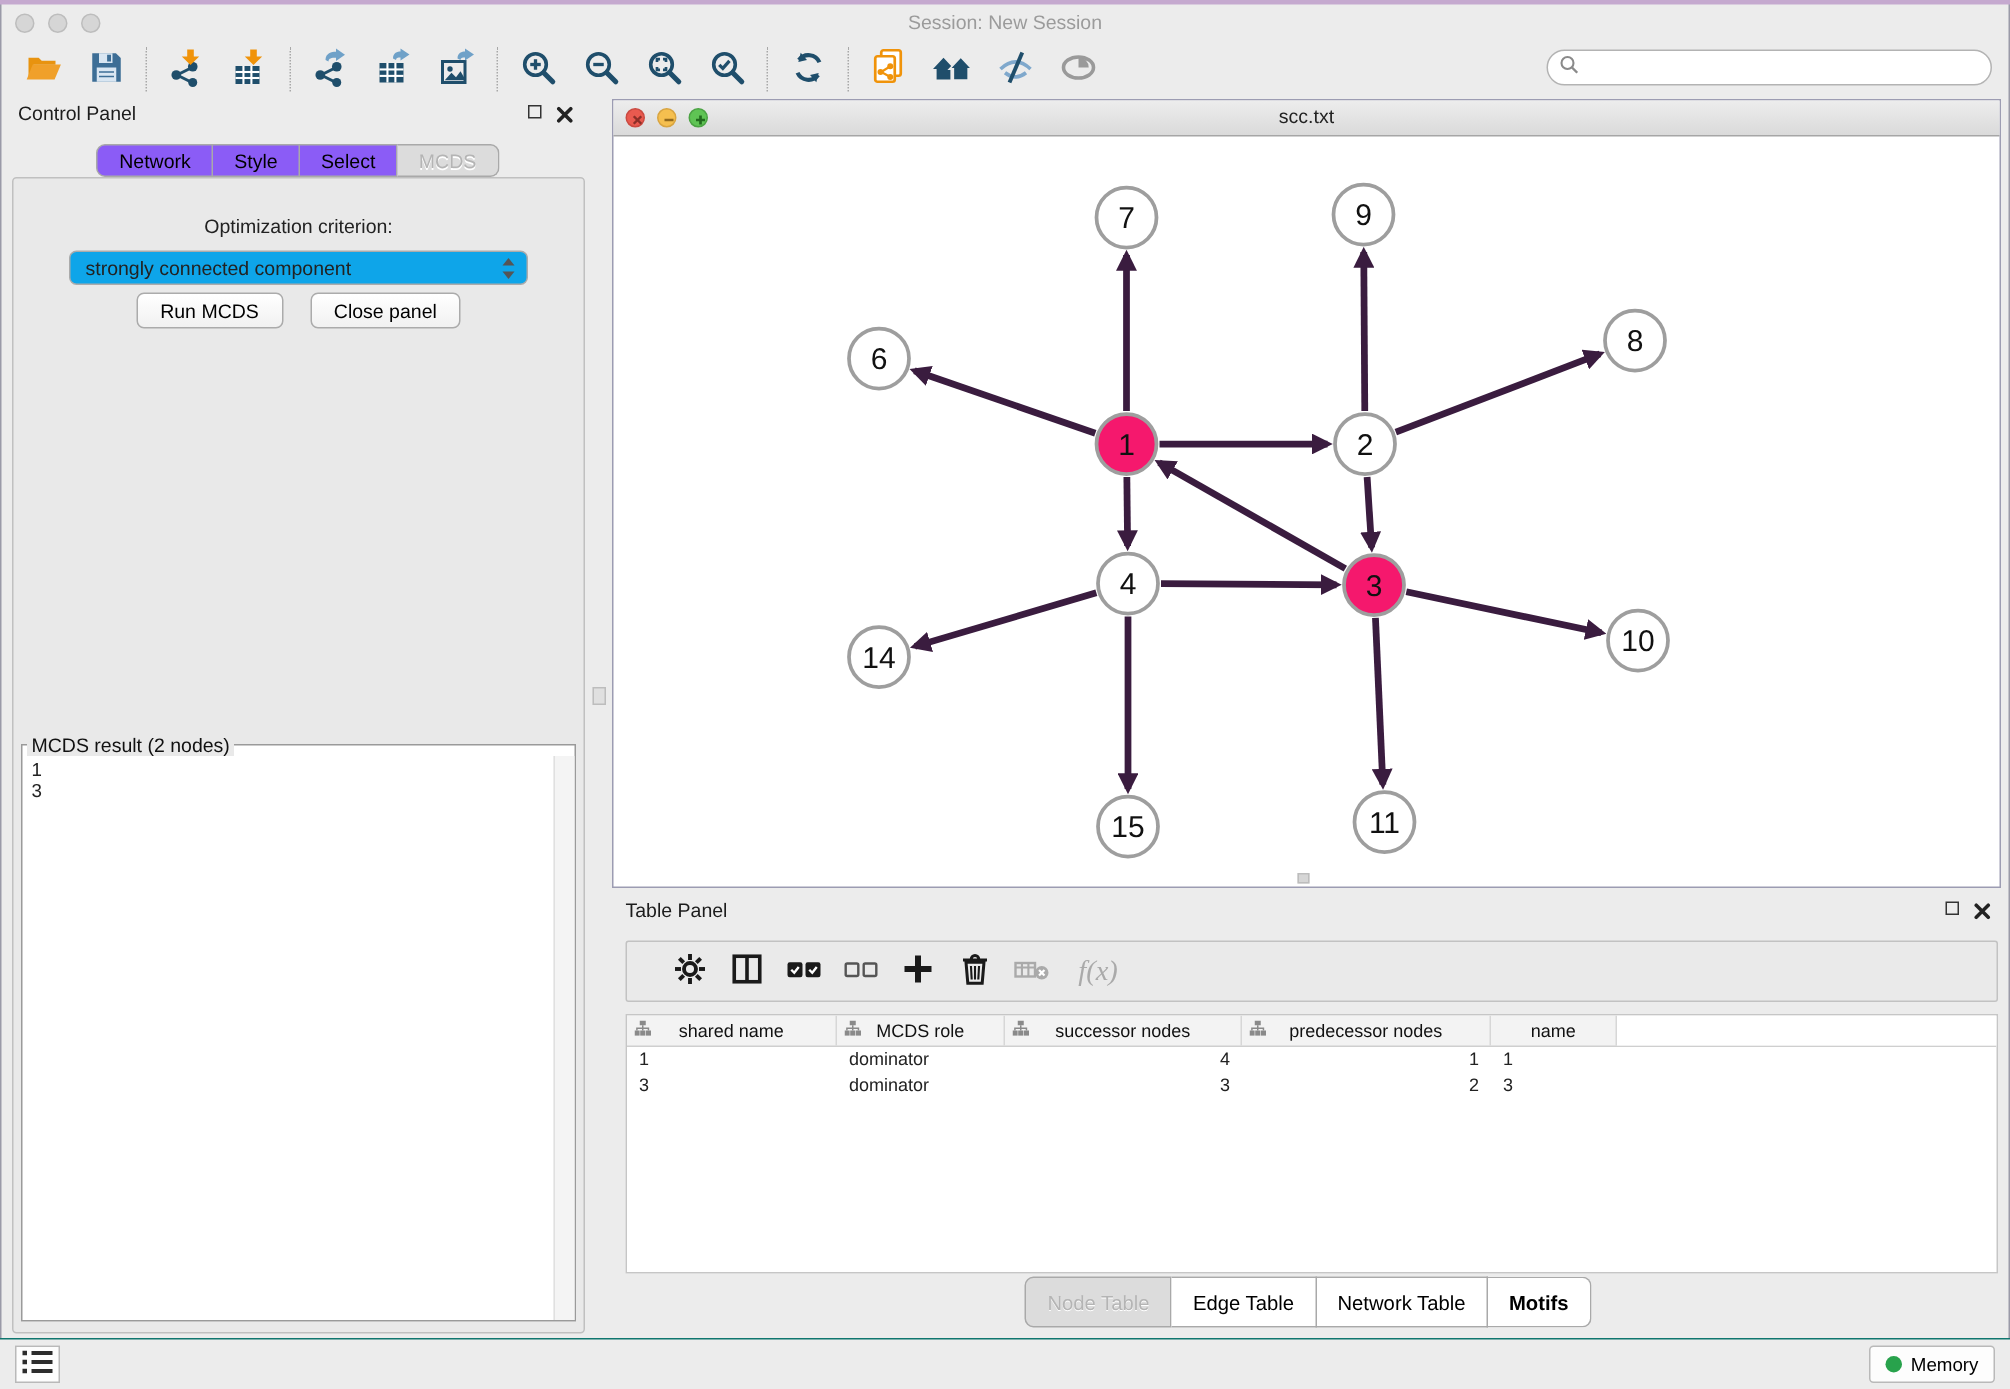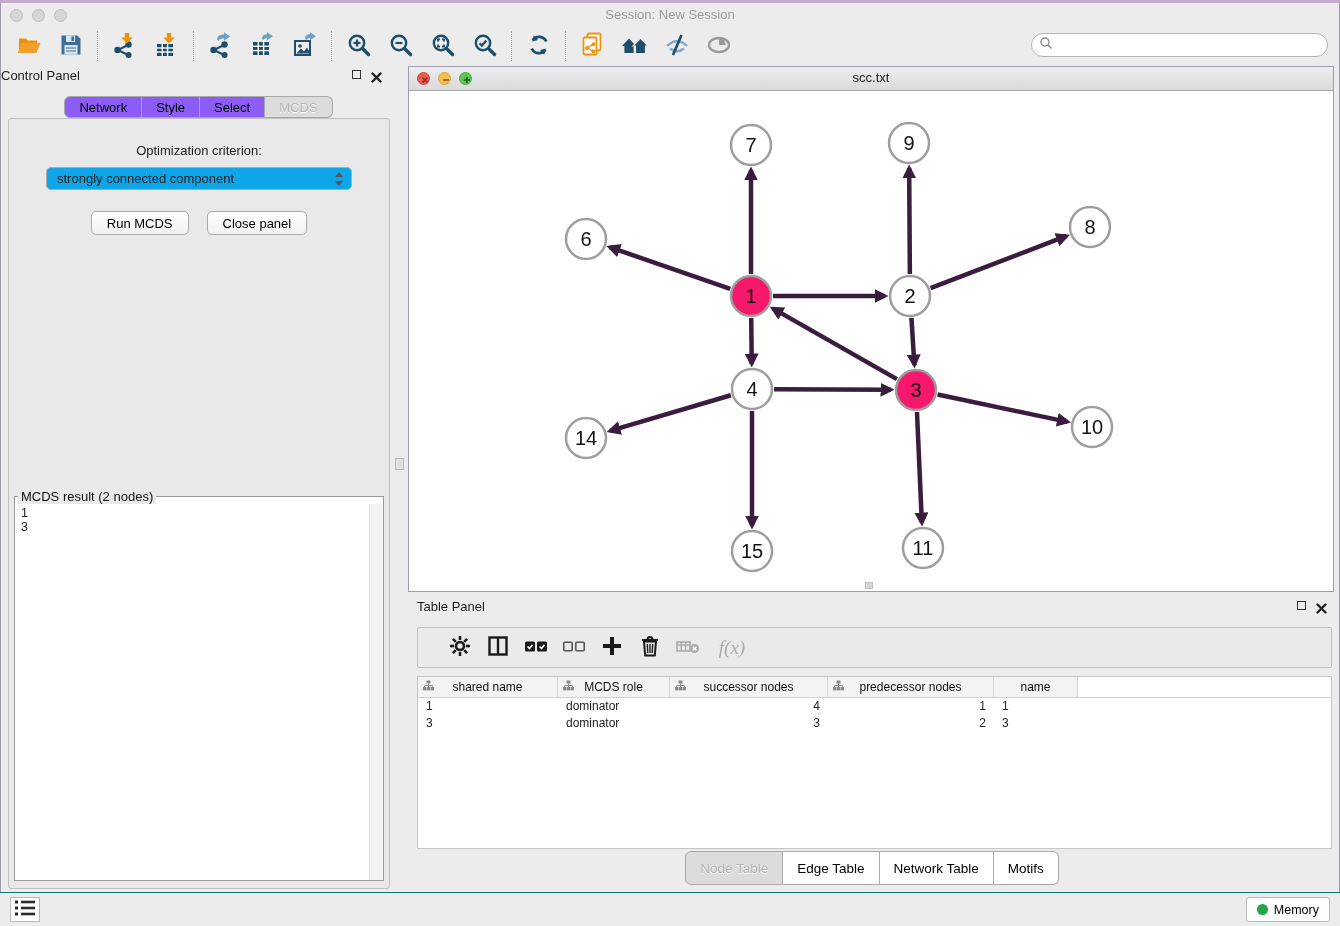--- a/index.html
+++ b/index.html
@@ -23,37 +23,37 @@
       background:transparent;border:none;padding:0;}
   .tsep{width:1px;height:30px;margin:0 5px;border-left:1px dotted #a8a8a8;}
   .searchbox{position:absolute;right:12px;top:5px;width:288px;height:22px;background:#fff;
       border:1px solid #b3b3b3;border-radius:12px;display:flex;align-items:center;padding-left:7px;}
   .searchbox input{border:none;outline:none;flex:1;font-size:12px;background:transparent;
       font-family:"Liberation Sans",sans-serif;}
 
   
   #control-panel{position:absolute;left:0;top:64px;width:397px;bottom:33px;}
   .panel-head{position:relative;height:24px;}
-  .panel-head .ph-title{position:absolute;left:1px;top:4px;font-size:13px;color:#1c1c1c;}
+  .panel-head .ph-title{position:absolute;left:12px;top:4px;font-size:13px;color:#1c1c1c;}
   .float-ic{position:absolute;top:6px;width:9px;height:9px;border:1.5px solid #333;box-sizing:border-box;}
   .close-ic{position:absolute;top:5px;width:11px;height:11px;}
   .cp-tabs{position:absolute;top:32px;left:0;right:0;display:flex;justify-content:center;z-index:3;}
   .cp-tab{height:22px;padding:0 14px;font-size:13px;background:#8b5cf6;border:1px solid #a9a9a9;
       border-left:none;display:flex;align-items:center;font-family:"Liberation Sans",sans-serif;}
   .cp-tab:first-child{border-left:1px solid #a9a9a9;border-radius:6px 0 0 6px;}
   .cp-tab:last-child{border-radius:0 6px 6px 0;}
   .cp-tab.active{background:#dcdcdc;color:#b4b4b4;text-shadow:0 1px 0 #fff;}
   .cp-inner{position:absolute;top:54px;left:8px;right:7px;bottom:4px;background:#e9e9e9;
       border:1px solid #c0c0c0;border-radius:3px;}
   .opt-label{text-align:center;margin-top:24px;font-size:13px;}
   .dropdown{position:relative;margin:9px auto 0;width:306px;height:23px;background:#0ea5e9;
       border:1px solid #ababab;border-radius:5px;box-sizing:border-box;
       display:flex;align-items:center;padding-left:10px;font-size:13px;}
   .dd-steppers{position:absolute;right:7px;top:3px;}
-  .btn-row{display:flex;justify-content:center;gap:18px;margin-top:21px;}
+  .btn-row{display:flex;justify-content:center;gap:18px;margin-top:5px;}
   .mac-btn{height:24px;padding:0 15px;font-size:13px;background:linear-gradient(#ffffff,#f1f1f1);
       border:1px solid #ababab;border-radius:5px;font-family:"Liberation Sans",sans-serif;}
   fieldset.result{position:absolute;left:5px;right:5px;top:370px;bottom:7px;margin:0;padding:0;
       border:1px solid #9a9a9a;background:#fff;}
   fieldset.result legend{font-size:13px;margin-left:3px;padding:0 3px;background:#e9e9e9;color:#111;}
   .result-pre{position:absolute;left:0;top:0;right:13px;bottom:0;margin:0;padding:2px 0 0 6px;
       font-size:12.5px;font-family:"Liberation Sans",sans-serif;white-space:pre;overflow:hidden;}
   .result-scroll{position:absolute;top:0;right:0;bottom:0;width:13px;background:#f4f4f4;border-left:1px solid #e0e0e0;}
 
   .divider-grip{position:absolute;left:395px;top:458px;width:9px;height:12px;background:#e0e0e0;
@@ -87,21 +87,21 @@
       border-right:1px solid #d7d7d7;box-sizing:border-box;position:relative;}
   .th .th-ic{position:absolute;left:5px;}
   .th.filler{flex:1;border-right:none;background:#fff;}
   .tr{display:flex;height:17px;font-size:12px;}
   .td{box-sizing:border-box;padding:1px 8px 0 8px;overflow:hidden;white-space:nowrap;}
   .c0{width:140px}.c1{width:112px}.c2{width:158px;text-align:right}.c3{width:166px;text-align:right}.c4{width:84px}
   .tbl-tabs{position:absolute;bottom:8px;left:0;right:0;display:flex;justify-content:center;}
   .tbl-tab{height:23px;padding:16px 14px;font-size:13.5px;background:#fff;border:1px solid #a9a9a9;border-left:none;
       display:flex;align-items:center;font-family:"Liberation Sans",sans-serif;}
   .tbl-tab:first-child{border-left:1px solid #a9a9a9;border-radius:6px 0 0 6px;}
-  .tbl-tab:last-child{border-radius:0 6px 6px 0;}
+  .tbl-tab:last-child{border-radius:0 6px 6px 0;font-weight:bold;}
   .tbl-tab.active{background:#dcdcdc;color:#b4b4b4;text-shadow:0 1px 0 #fff;}
 
   
   #status-bar{position:absolute;left:0;right:0;bottom:0;height:33px;border-top:1px solid #0f766e;background:#ececec;}
   .list-btn{position:absolute;left:10px;top:4px;width:30px;height:25px;background:#fdfdfd;
       border:1px solid #b9b9b9;display:flex;align-items:center;justify-content:center;}
   .memory-btn{position:absolute;right:10px;top:4px;height:25px;background:#fdfdfd;border:1px solid #b9b9b9;
       border-radius:3px;display:flex;align-items:center;gap:6px;padding:0 10px;font-size:12.5px;}
   .mem-dot{width:11px;height:11px;border-radius:50%;}
 </style>

